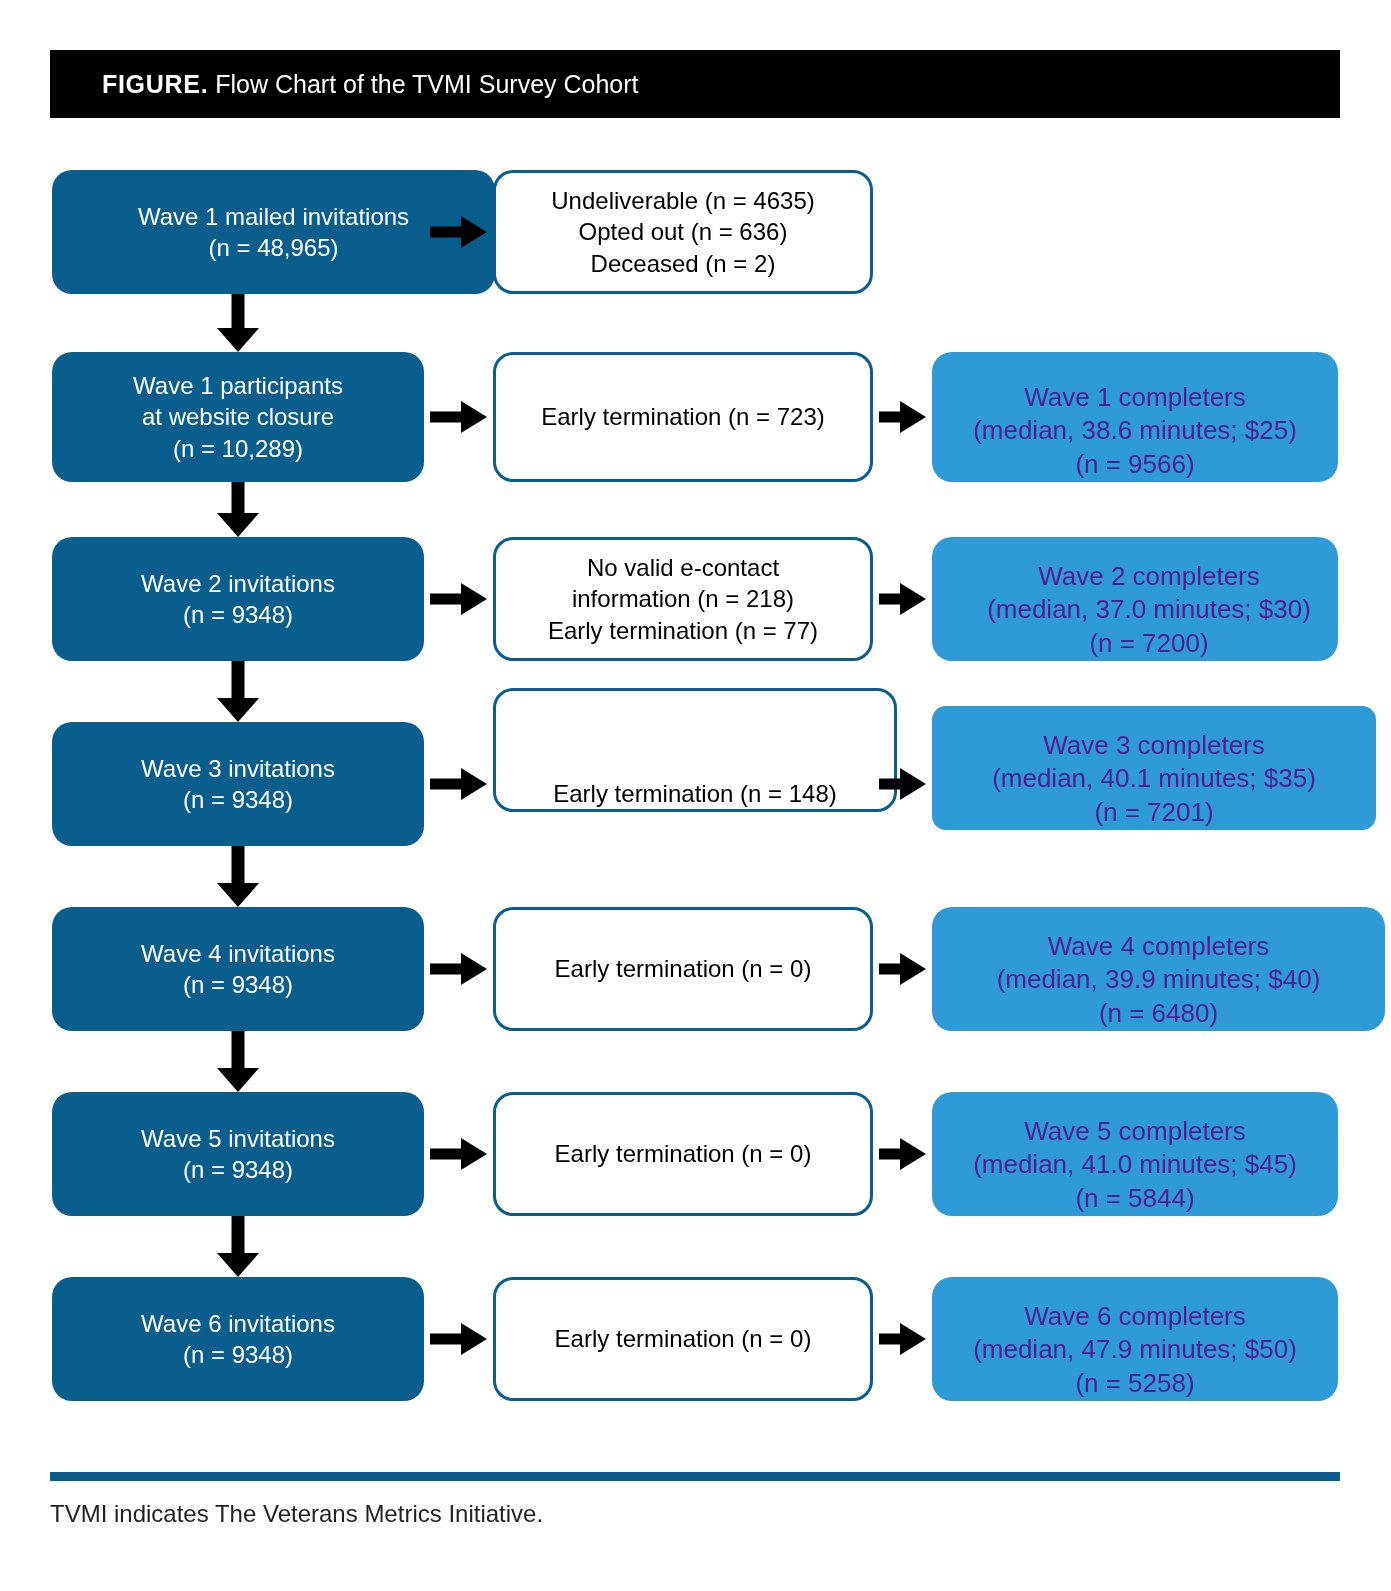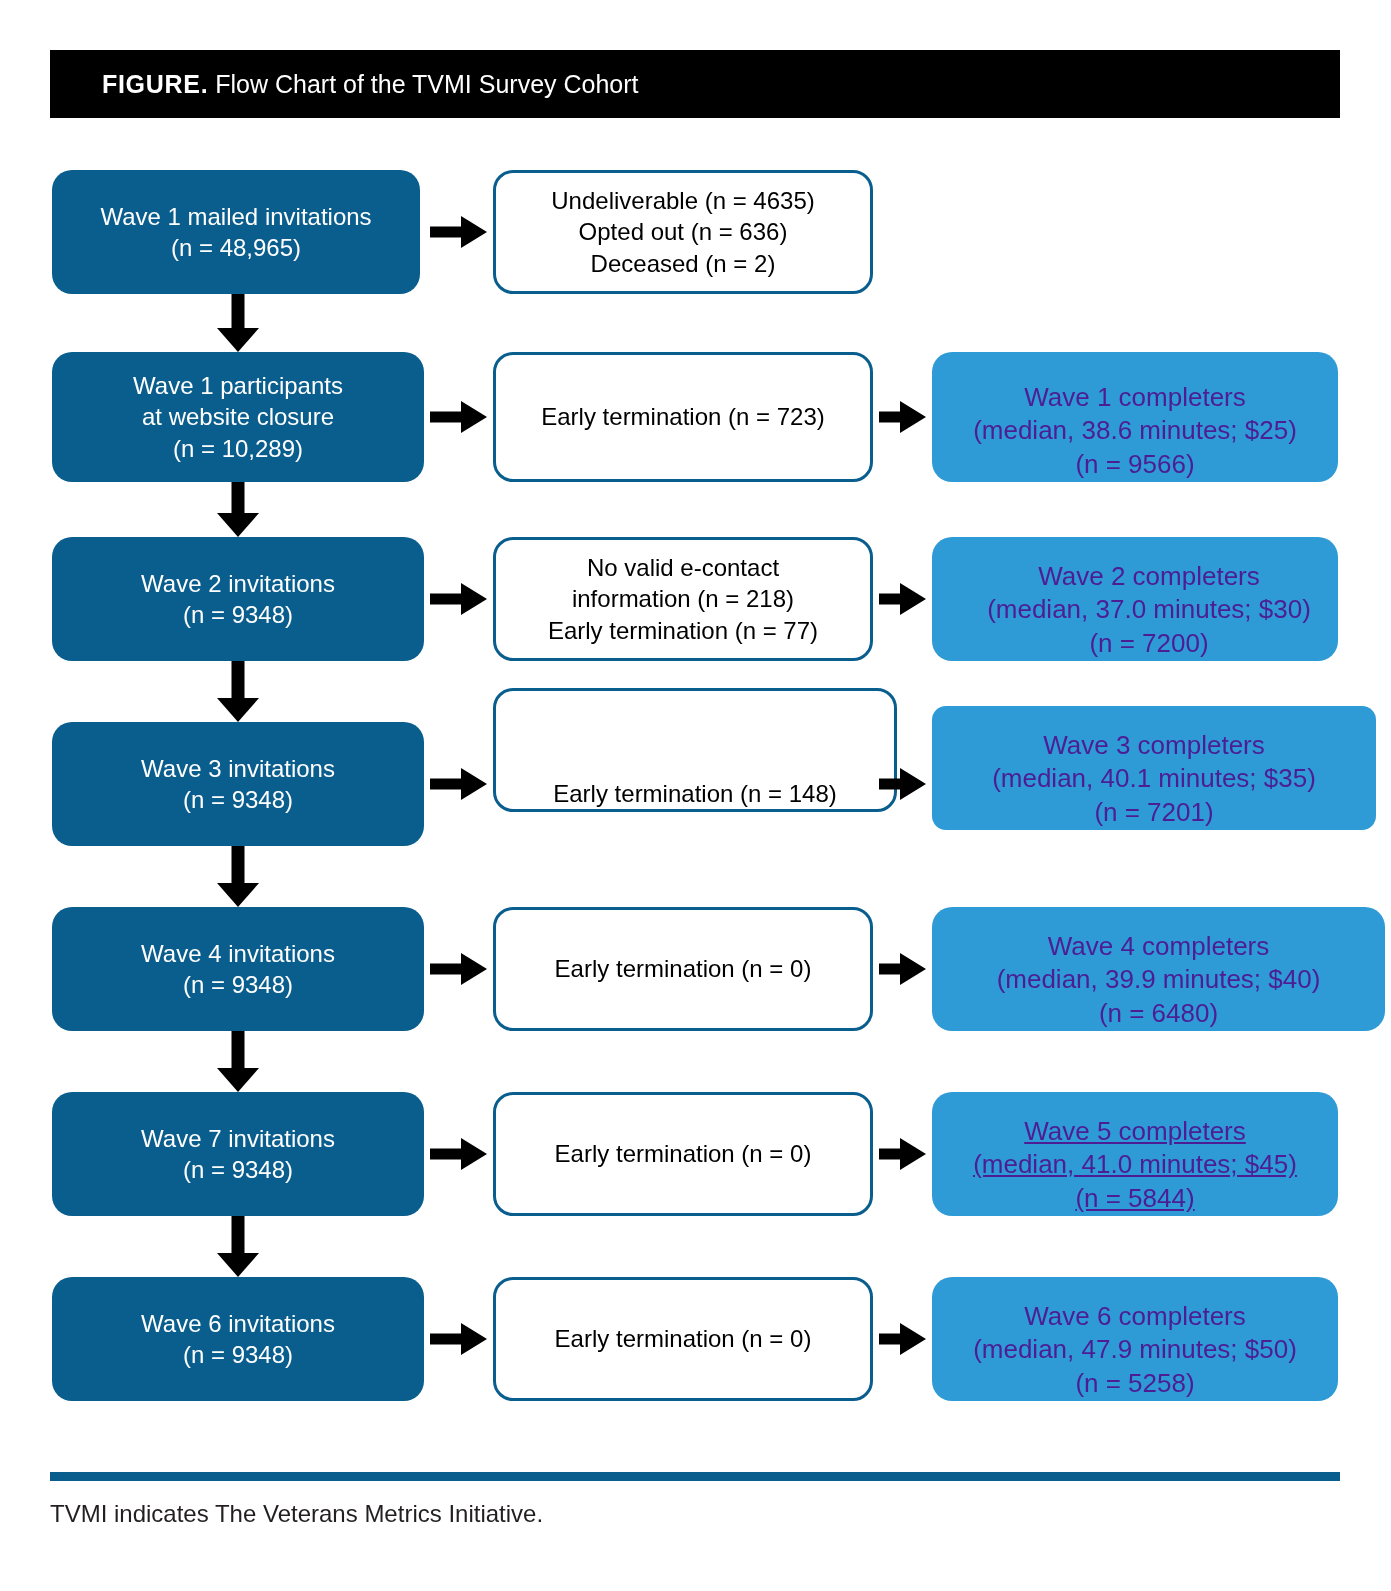--- a/index.html
+++ b/index.html
@@ -113,21 +113,21 @@
 <body>
 
 <div id="page">
 
   <div class="title-bar">
     <span class="title-figure">FIGURE.</span>
       <span class="title-text"> Flow Chart of the TVMI Survey Cohort</span>
   </div>
 
   <div class="flow" id="flow-canvas">
-      <div class="box box-dark" style="left: 52px; top: 170px; width: 368px; height: 124px;">
+      <div class="box box-dark" style="left: 52px; top: 170px; width: 443px; height: 124px;">
         <div class="lines">
           <span class="line">Wave 1 mailed invitations</span>
           <span class="line">(n = 48,965)</span>
         </div>
       </div>
       <div class="box box-white" style="left: 493px; top: 170px; width: 380px; height: 124px;">
         <div class="lines">
           <span class="line">Undeliverable (n = 4635)</span>
           <span class="line">Opted out (n = 636)</span>
           <span class="line">Deceased (n = 2)</span>
@@ -287,30 +287,30 @@
         </svg>
       </div>
       <div class="arrow-v" style="left: 215px; top: 1031px;">
         <svg width="46" height="61" viewBox="0 0 46 61">
           <rect x="16.5" y="0" width="13" height="39" fill="#000000"></rect>
           <polygon points="2,37 44,37 23,61" fill="#000000"></polygon>
         </svg>
       </div>
       <div class="box box-dark" style="left: 52px; top: 1092px; width: 372px; height: 124px;">
         <div class="lines">
-          <span class="line">Wave 7 invitations</span>
+          <span class="line">Wave 5 invitations</span>
           <span class="line">(n = 9348)</span>
         </div>
       </div>
       <div class="box box-white" style="left: 493px; top: 1092px; width: 380px; height: 124px;">
         <div class="lines">
           <span class="line">Early termination (n = 0)</span>
         </div>
       </div>
-      <div class="box box-light" style="left: 932px; top: 1092px; width: 406px; height: 124px; text-decoration: underline;">
+      <div class="box box-light" style="left: 932px; top: 1092px; width: 406px; height: 124px;">
         <div class="lines">
           <span class="line">Wave 5 completers</span>
           <span class="line">(median, 41.0 minutes; $45)</span>
           <span class="line">(n = 5844)</span>
         </div>
       </div>
       <div class="arrow-h" style="left: 430px; top: 1138px;">
         <svg width="57" height="32" viewBox="0 0 57 32">
           <rect x="0" y="10.5" width="33" height="11" fill="#000000"></rect>
           <polygon points="31,0 57,16 31,32" fill="#000000"></polygon>

